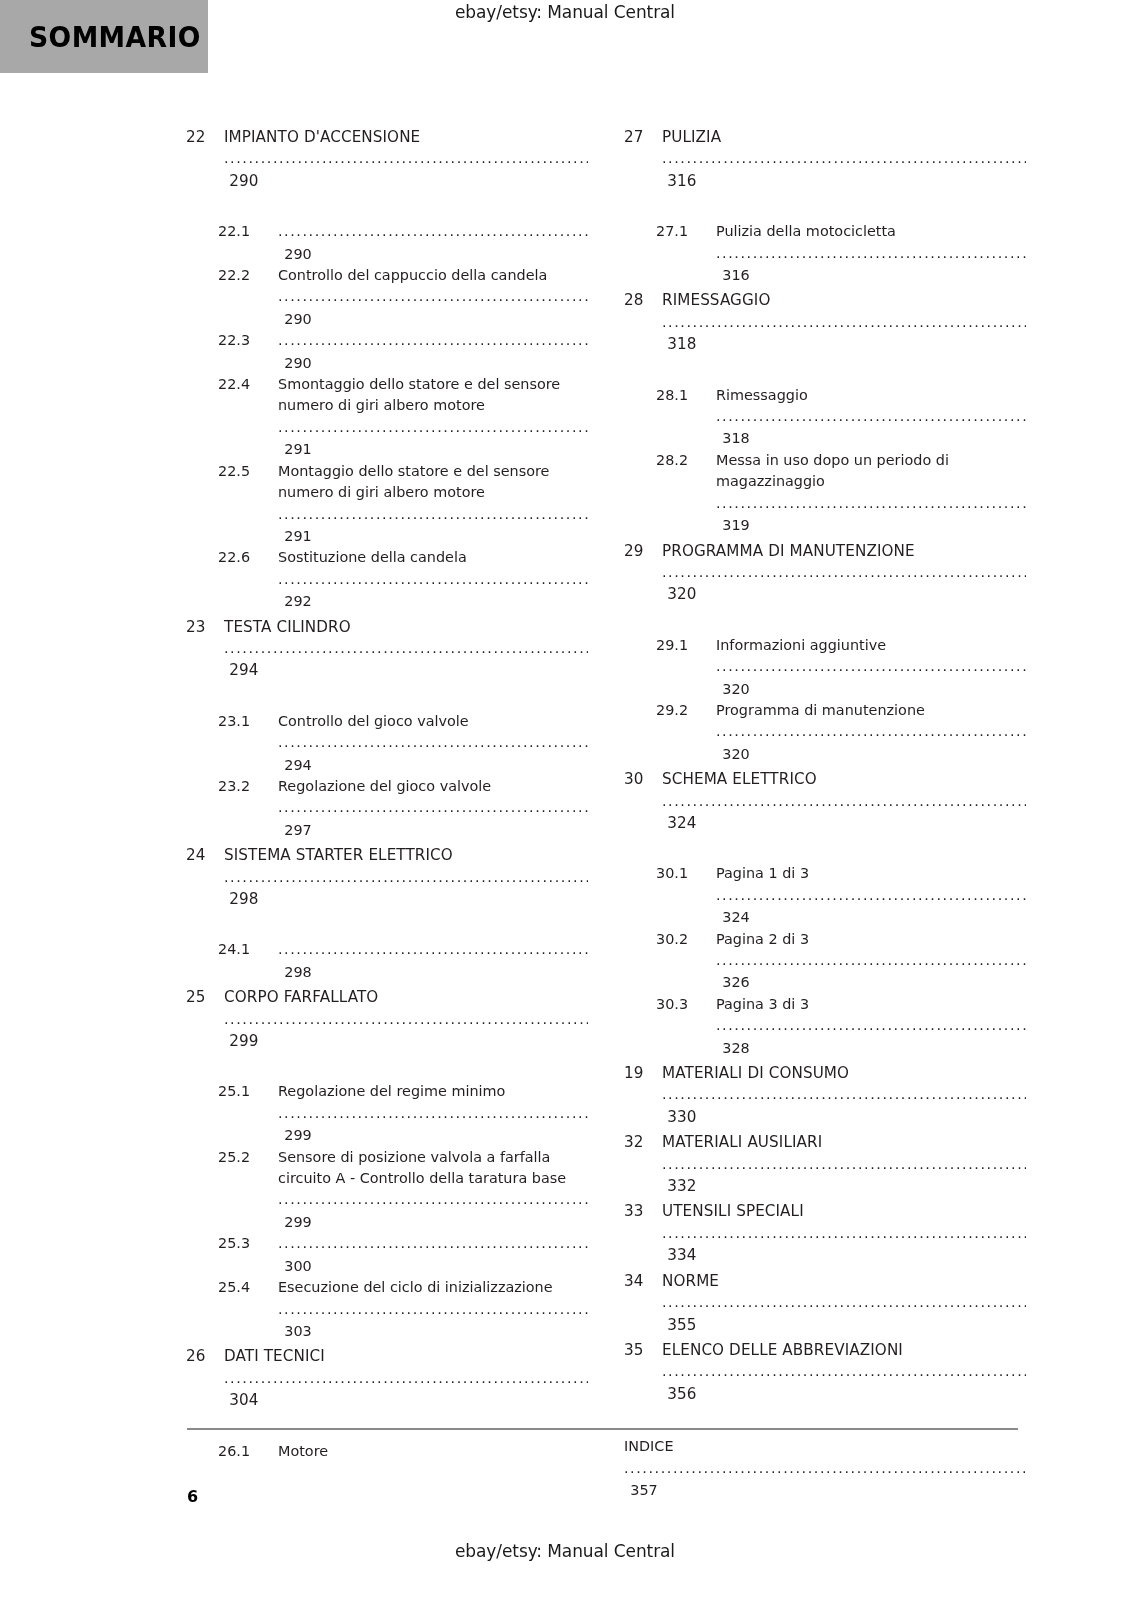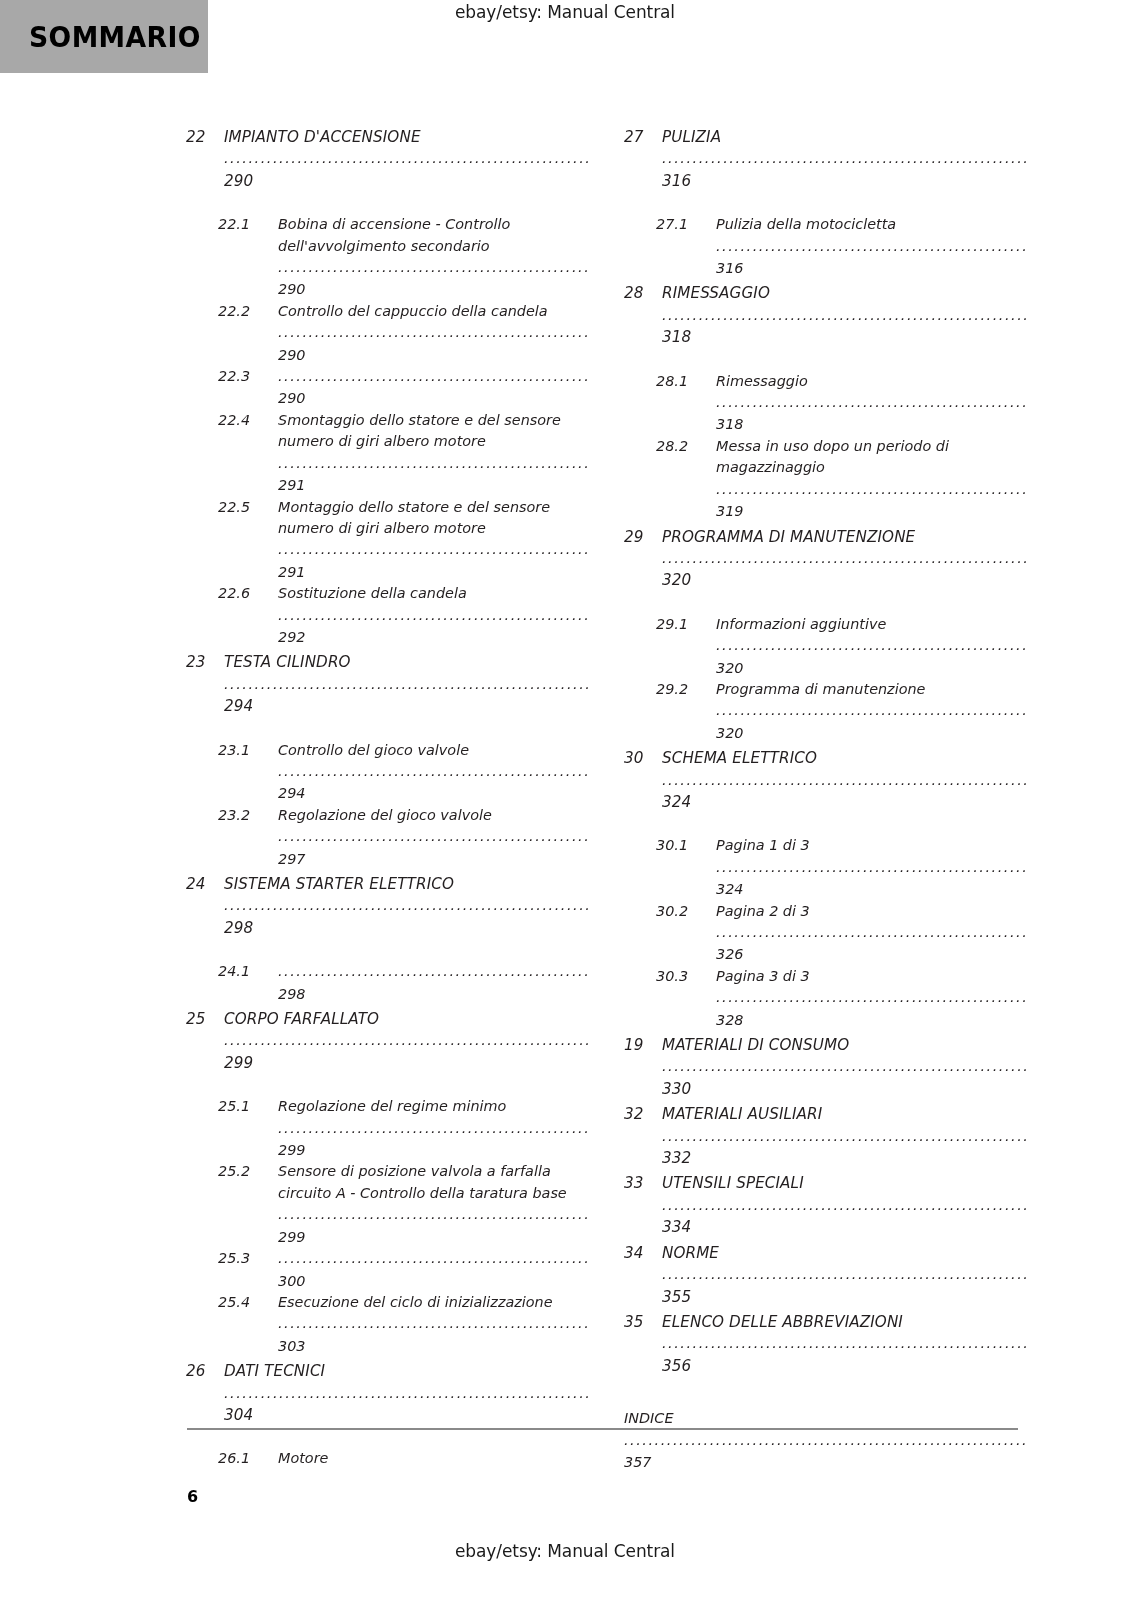--- a/index.html
+++ b/index.html
@@ -73,30 +73,29 @@
   }
   .col-left  { left: 186px; width: 402px; }
   .col-right { left: 624px; width: 402px; }
 
   .entry {
     display: flex;
     align-items: flex-start;
     color: #231f20;
     font-size: 14.4px;
     line-height: 21.4px;
-    font-style: italic;
   }
   .entry.lvl1 {
     margin-top: 4px;
     font-size: 15.2px;
     letter-spacing: 0.1px;
   }
   .entry.lvl1:first-child { margin-top: 0; }
   .entry.lvl2 { margin-top: 0; }
-  .entry.lvl2.first-sub { margin-top: 22px; }
+  .entry.lvl2.first-sub { margin-top: 29px; }
   .entry.noname { margin-top: 31px; }
 
   .num {
     flex: 0 0 auto;
     white-space: nowrap;
   }
   .entry.lvl1 .num { width: 38px; }
   .entry.lvl2 .num { width: 60px; margin-left: 32px; }
   .entry.noname .num { width: 0; }
 
@@ -118,21 +117,21 @@
     color: #231f20;
     align-self: flex-end;
     margin-bottom: 1px;
     min-width: 4px;
     font-size: 14.4px;
     line-height: 21.4px;
   }
   .pageno {
     flex: 0 0 auto;
     width: 40px;
-    text-align: left;
+    text-align: center;
     align-self: flex-end;
     white-space: nowrap;
   }
 
   
   .entry .body-wrap { flex-wrap: wrap; }
   .entry .title { max-width: 100%; }
 
   
   .footer-rule {
@@ -166,21 +165,20 @@
         <span class="num">22</span>
         <span class="body-wrap">
           <span class="title">IMPIANTO D'ACCENSIONE</span>
           <span class="leader">........................................................................................................................</span>
           <span class="pageno">290</span>
         </span>
       </div>
       <div class="entry lvl2 first-sub">
         <span class="num">22.1</span>
         <span class="body-wrap">
-          <span class="title">Bobina di accensione - Controllo dell'avvolgimento secondario</span>
           <span class="leader">........................................................................................................................</span>
           <span class="pageno">290</span>
         </span>
       </div>
       <div class="entry lvl2">
         <span class="num">22.2</span>
         <span class="body-wrap">
           <span class="title">Controllo del cappuccio della candela</span>
           <span class="leader">........................................................................................................................</span>
           <span class="pageno">290</span>

